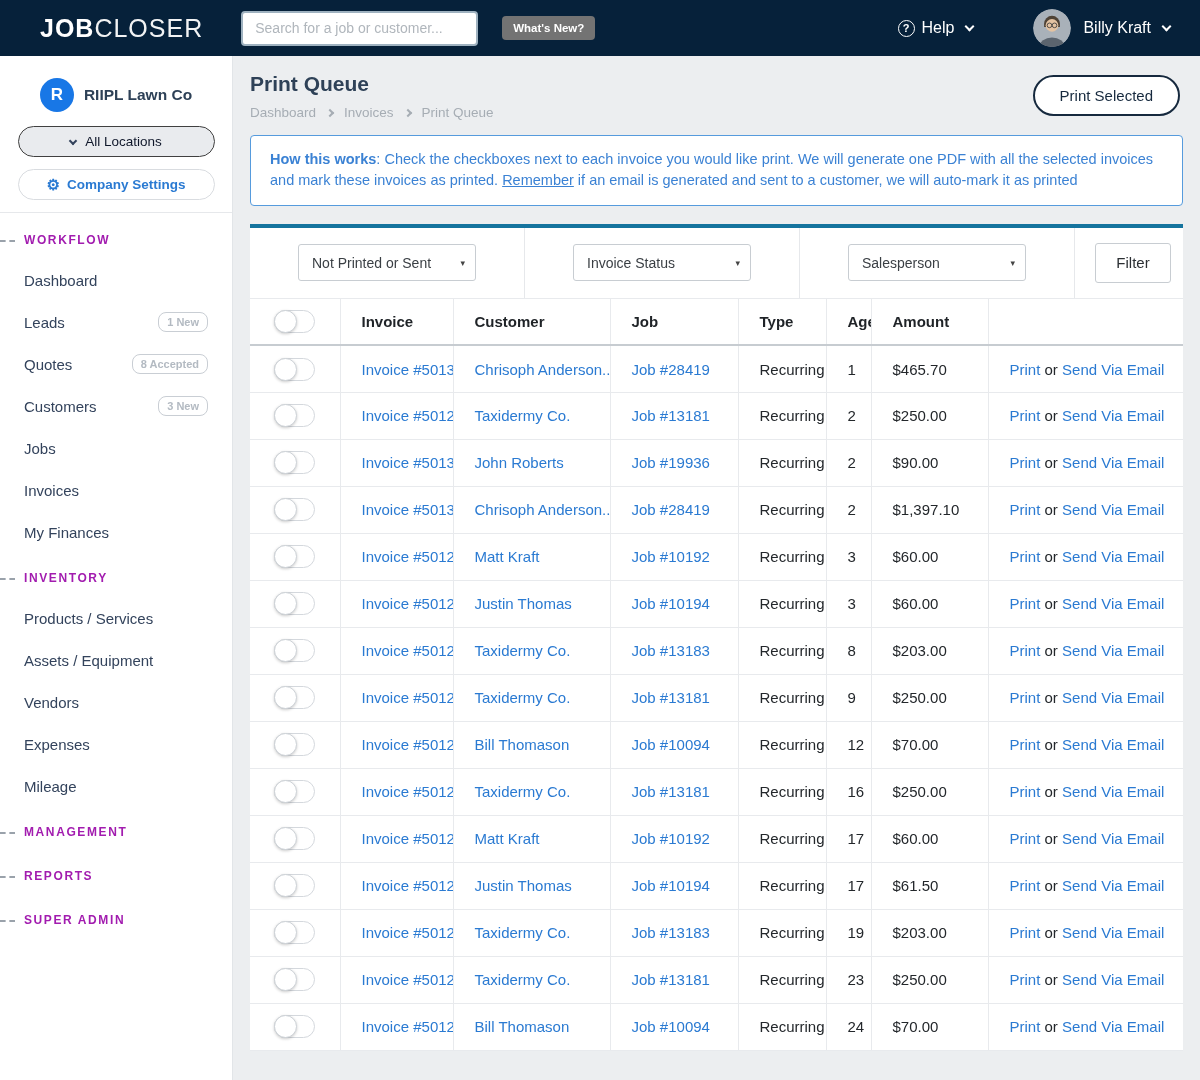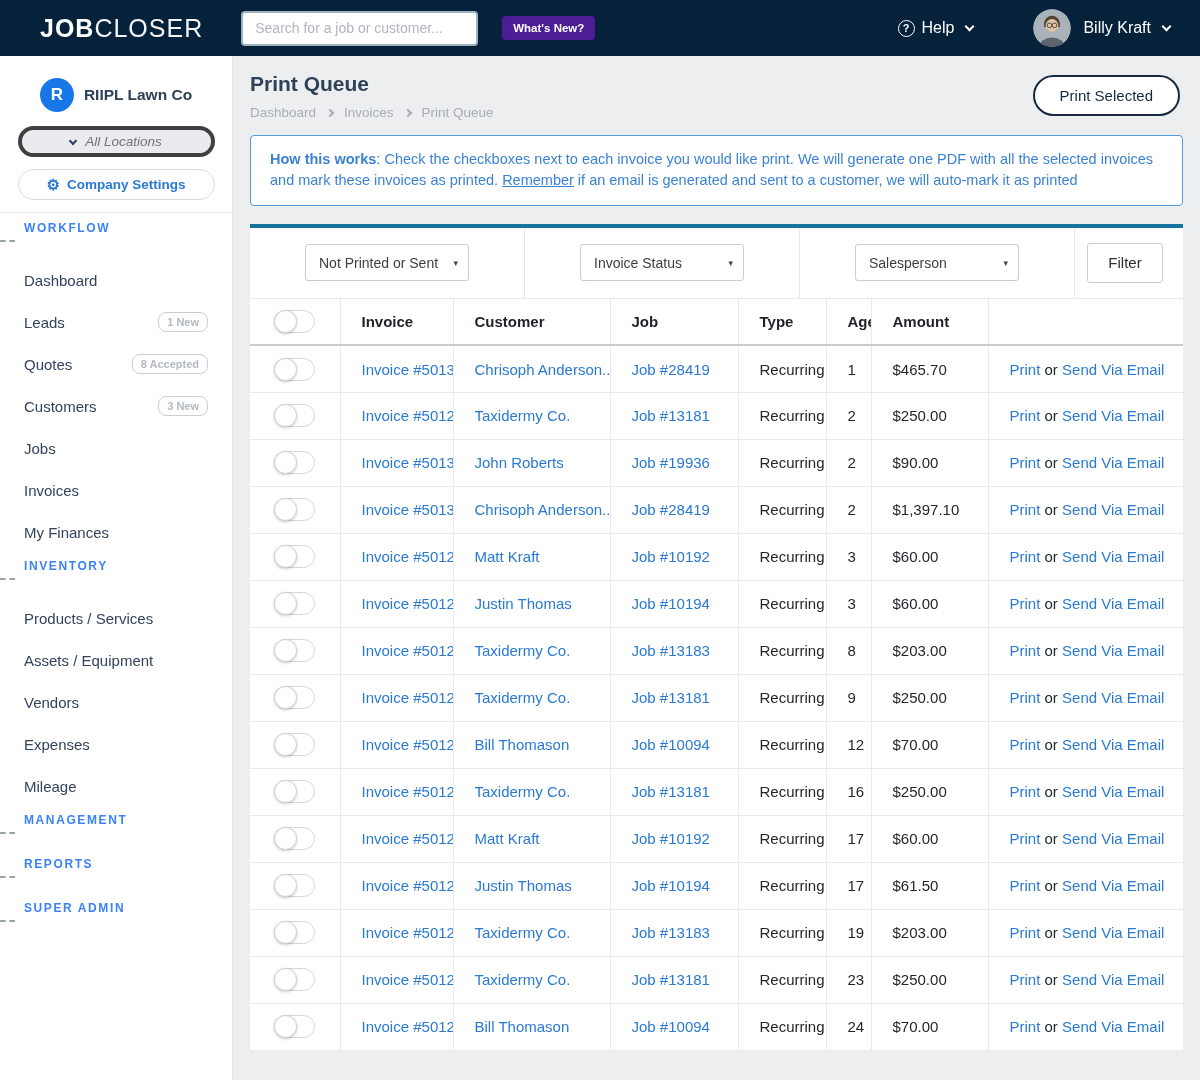--- a/index.html
+++ b/index.html
@@ -8,49 +8,49 @@
 
   
   .topbar { position:fixed; top:0; left:0; width:1200px; height:56px; background:#06213a;
     display:flex; align-items:center; z-index:30; }
   .logo { margin-left:40px; color:#fff; font-size:25px; letter-spacing:1px; white-space:nowrap; }
   .logo b { font-weight:800; } .logo span { font-weight:300; opacity:.95; }
   .topbar-search { margin-left:38px; width:237px; height:35px; border:2px solid #9fb2c0;
     border-radius:4px; padding:0 12px; font-size:14px; color:#15803d; background:#fff;
     font-family:"Liberation Sans", sans-serif; }
   .topbar-search::placeholder { color:#b0b6bc; }
-  .whats-new { margin-left:24px; background:#4c1d95; color:#fff; border:none; border-radius:4px;
+  .whats-new { margin-left:24px; background:#737373; color:#fff; border:none; border-radius:4px;
     font-size:11.5px; font-weight:bold; padding:6px 11px; cursor:pointer;
     font-family:"Liberation Sans", sans-serif; }
   .topbar-right { margin-left:auto; display:flex; align-items:center; margin-right:30px; color:#fff; }
   .qmark { display:inline-flex; align-items:center; justify-content:center; width:17px; height:17px;
     border:1.5px solid #fff; border-radius:50%; font-size:11px; font-weight:bold; margin-right:7px; }
   .help-group { display:flex; align-items:center; font-size:16px; cursor:pointer; }
   .chev { display:inline-block; width:7px; height:7px; border-right:2px solid currentColor;
     border-bottom:2px solid currentColor; transform:rotate(45deg); margin-left:12px; margin-top:-3px; }
   .avatar { width:38px; height:38px; border-radius:50%; overflow:hidden; margin-left:60px; margin-right:12px; flex:none; }
   .user-group { display:flex; align-items:center; font-size:16px; cursor:pointer; }
 
   
   .sidebar { position:fixed; top:56px; left:0; width:233px; bottom:0; background:#fff;
     border-right:1px solid #e2e5e8; z-index:20; }
   .company { display:flex; align-items:center; justify-content:center; padding:22px 10px 14px; }
   .company-avatar { width:34px; height:34px; border-radius:50%; background:#1877e6; color:#fff;
     display:flex; align-items:center; justify-content:center; font-weight:bold; font-size:17px; margin-right:10px; }
   .company-name { font-size:15.5px; font-weight:bold; color:#2e4157; }
   .pill { display:flex; align-items:center; justify-content:center; width:197px; height:31px;
     margin:0 auto 12px; border-radius:17px; font-size:13.5px; cursor:pointer; }
-  .pill-locations { background:#e9ebee; color:#737373; border:4px solid #404040;font-style:italic; }
+  .pill-locations { background:#e9ebee; color:#0f172a; border:1px solid #404040; }
   .pill-locations .chev { margin:0 9px 0 0; border-color:#33435c; width:6px; height:6px; margin-top:-2px; }
   .pill-settings { background:#fff; color:#2a7ad2; border:1px solid #d9dce0; font-weight:bold; }
   .gear { font-size:15px; margin-right:7px; line-height:1; }
   .side-divider { border-bottom:1px solid #e6e8eb; margin-top:4px; }
   .nav { padding-top:2px; }
-  .nav-header { position:relative; height:38px; display:flex; padding-left:24px;
-    font-size:12px; font-weight:bold; letter-spacing:1.6px; color:#3b82f6; margin-top:6px; cursor:pointer; }
+  .nav-header { position:relative; height:38px; display:flex; align-items:center; padding-left:24px;
+    font-size:12px; font-weight:bold; letter-spacing:1.6px; color:#a21caf; margin-top:6px; cursor:pointer; }
   .dash { position:absolute; left:0; top:50%; width:15px; border-top:2px dashed #9aa2ab; }
   .nav-item { height:42px; display:flex; align-items:center; padding:0 24px; font-size:15px;
     color:#33435c; text-decoration:none; cursor:pointer; }
   .badge { margin-left:auto; font-size:11px; font-weight:bold; color:#b3bac2;
     border:1px solid #c9ced4; border-radius:8px; padding:3px 8px; background:#fff; }
 
   
   .main { position:absolute; left:233px; top:56px; width:967px; padding:0 17px; }
   .page-head { position:relative; padding-top:16px; }
   .page-title { font-size:21px; font-weight:bold; color:#2e4157; }
@@ -66,26 +66,26 @@
     padding:13px 19px; font-size:14.5px; line-height:1.48; color:#3b82d4; }
   .info-box b { font-weight:bold; } .info-box u { cursor:pointer; }
 
   .card { margin-top:18px; background:#fff; border-top:4px solid #15749e; }
   .filter-bar { display:flex; align-items:center; height:70px; }
   .f-cell { display:flex; align-items:center; height:100%; border-right:1px solid #e6e8eb; padding:0 12px; }
   .f-cell:last-child { border-right:none; }
   .filter-search { width:214px; height:37px; border:1px solid #c8cdd2; border-radius:3px;
     padding:0 11px; font-size:14px; color:#333; font-family:"Liberation Sans", sans-serif; }
   .filter-search::placeholder { color:#c2c7cc; }
-  .selectbox { display:flex; align-items:center; justify-content:space-between; width:164px; height:37px;
+  .selectbox { display:flex; align-items:center; justify-content:space-between; width:178px; height:37px;
     border:1px solid #c8cdd2; border-radius:3px; background:#fff; padding:0 10px 0 13px;
     font-size:14px; color:#3a3f44; cursor:pointer; }
   .selectbox .caret { font-size:9px; color:#444; }
   .f-search { width:243px; } .f-sel { flex:1; justify-content:center; }
-  .f-filter { width:108px; justify-content:flex-start; }
+  .f-filter { width:108px; justify-content:flex-end; }
   .filter-btn { width:76px; height:40px; border:1px solid #c8cdd2; border-radius:3px; background:#fff;
     font-size:15px; color:#2b2f33; cursor:pointer; font-family:"Liberation Sans", sans-serif; }
 
   table { border-collapse:collapse; width:100%; table-layout:fixed; }
   th, td { border-right:1px solid #e8eaed; border-bottom:1px solid #e8eaed; height:47px;
     padding:0 10px 0 21px; text-align:left; font-size:15px; vertical-align:middle;
     white-space:nowrap; overflow:hidden; }
   th:last-child, td:last-child { border-right:none; }
   th { color:#1f2327; font-weight:bold; border-top:1px solid #e8eaed; border-bottom:2px solid #c7ccd1; }
   td { color:#23272b; }

